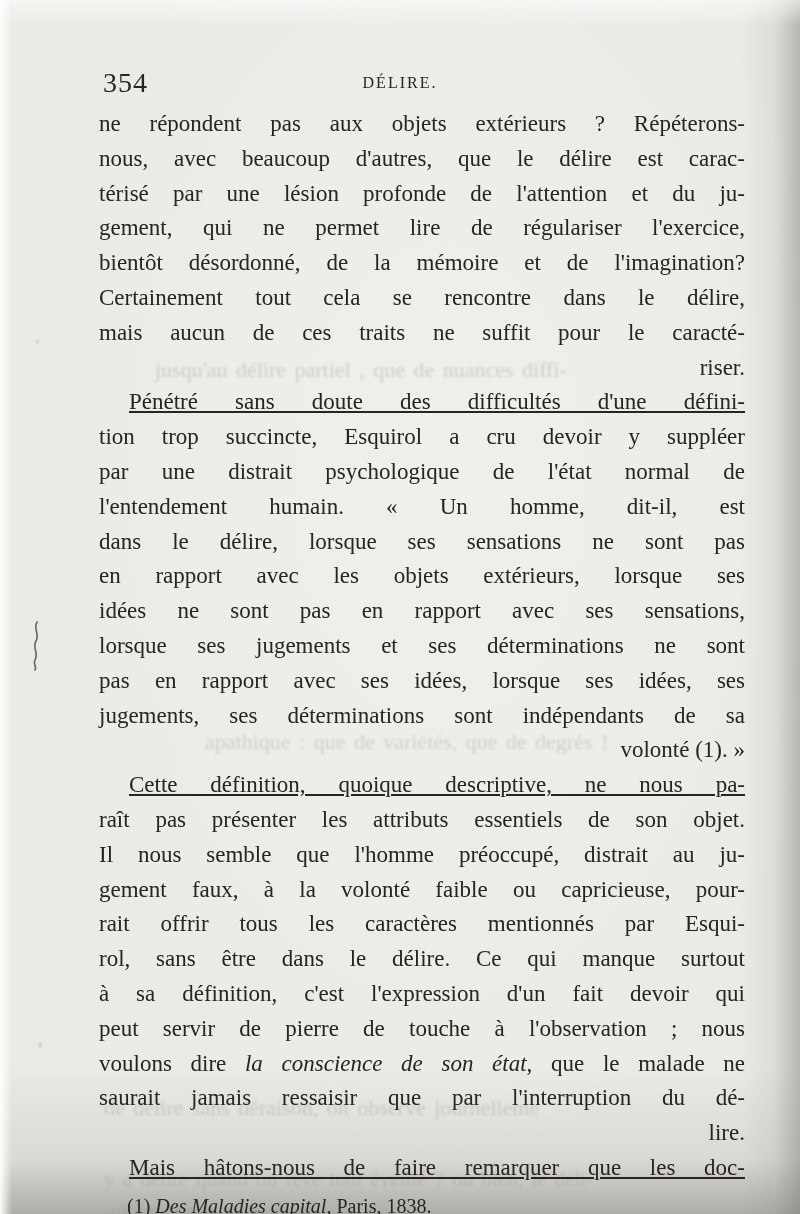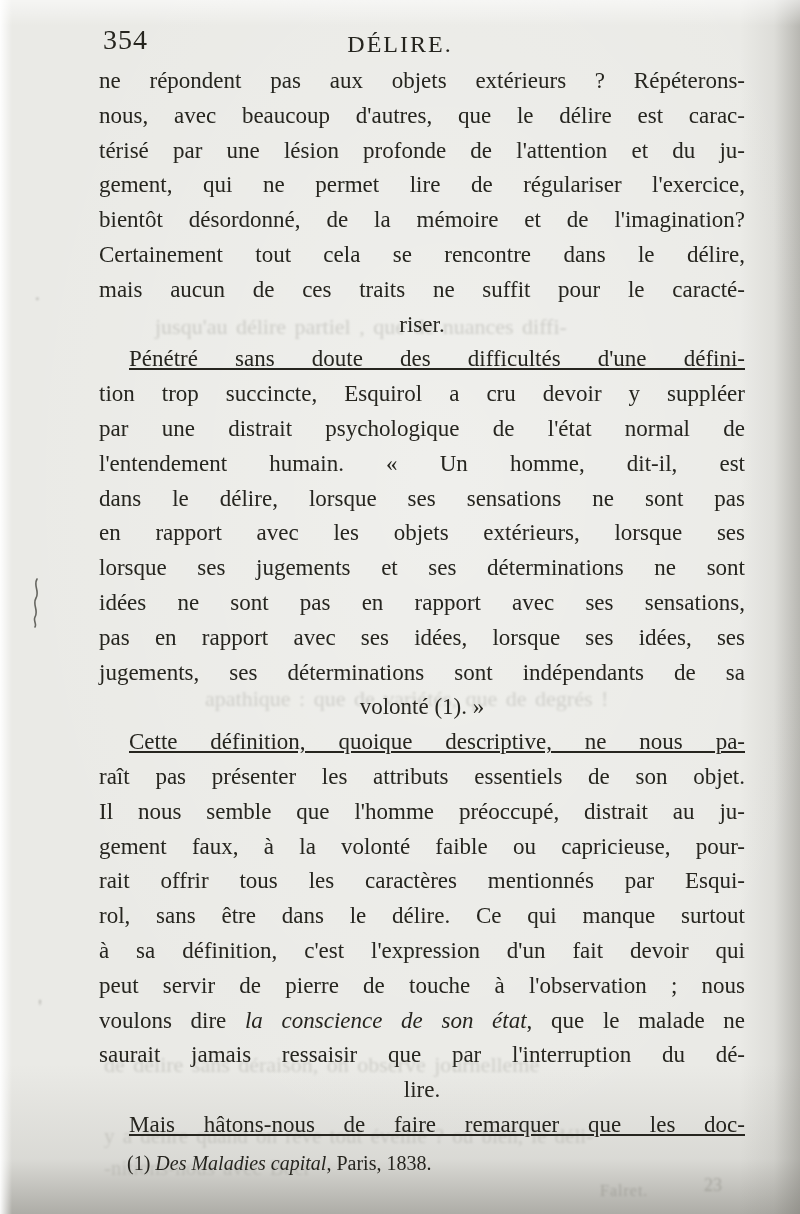--- a/index.html
+++ b/index.html
@@ -10,37 +10,37 @@
     font-family: "Liberation Serif", "DejaVu Serif", serif;
     color: var(--ink, #26251f);
     background:
       linear-gradient(to right, rgba(255,255,255,0.95) 0px, rgba(255,255,255,0) 12px),
       linear-gradient(to bottom, rgba(255,255,255,0.55) 0px, rgba(255,255,255,0) 26px),
       linear-gradient(to left, rgba(108,106,99,0.40) 0px, rgba(108,106,99,0.10) 26px, rgba(0,0,0,0) 60px),
       linear-gradient(to top, rgba(100,98,90,0.45) 0px, rgba(120,118,110,0.14) 55px, rgba(0,0,0,0) 150px),
       radial-gradient(ellipse at 55% 40%, rgba(255,255,255,0.25), rgba(0,0,0,0) 70%),
       var(--paper, #eaeae6);
   }
-  .page { position: absolute; inset: 0; }
+  .page { position: absolute; inset: 0; margin-top: 43px; }
 
   .header { position: absolute; top: 24px; left: 0; width: 800px; height: 40px; }
   .pagenum {
     position: absolute; left: 103px; top: 0;
     font-size: 28px; letter-spacing: 1px;
   }
   .runhead {
     position: absolute; left: 0; top: 7px; width: 800px;
-    text-align: center; font-size: 24px; letter-spacing: 2px;
+    text-align: center; font-size: 16px; letter-spacing: 2px;
   }
 
   .textblock {
     position: absolute; left: 99px; top: 64px; width: 646px;
     font-size: 23px; line-height: 34.8px; z-index: 2;
   }
-  .line { width: 100%; text-align: center; }
+  .line { width: 100%; text-align: right; }
   .line.just { text-align: justify; text-align-last: justify; }
   .line.indent { padding-left: 30px; text-decoration: underline; }
   .it { font-style: italic; }
 
   .footnote {
     position: absolute; left: 127px; top: 1150px; width: 560px;
     font-size: 20px; line-height: 26px; z-index: 2;
   }
 
   .ghosts { position: absolute; inset: 0; z-index: 1; }
@@ -88,22 +88,22 @@
         <div class="line just"><span>mais aucun de ces traits ne suffit pour le caracté-</span></div>
         <div class="line"><span>riser.</span></div>
       </div>
       <div>
         <div class="line just indent"><span>Pénétré sans doute des difficultés d'une défini-</span></div>
         <div class="line just"><span>tion trop succincte, Esquirol a cru devoir y suppléer</span></div>
         <div class="line just"><span>par une distrait psychologique de l'état normal de</span></div>
         <div class="line just"><span>l'entendement humain. « Un homme, dit-il, est</span></div>
         <div class="line just"><span>dans le délire, lorsque ses sensations ne sont pas</span></div>
         <div class="line just"><span>en rapport avec les objets extérieurs, lorsque ses</span></div>
+        <div class="line just"><span>idées ne sont pas en rapport avec ses sensations,</span></div>
         <div class="line just"><span>lorsque ses jugements et ses déterminations ne sont</span></div>
-        <div class="line just"><span>idées ne sont pas en rapport avec ses sensations,</span></div>
         <div class="line just"><span>pas en rapport avec ses idées, lorsque ses idées, ses</span></div>
         <div class="line just"><span>jugements, ses déterminations sont indépendants de sa</span></div>
         <div class="line"><span>volonté (1). »</span></div>
       </div>
       <div>
         <div class="line just indent"><span>Cette définition, quoique descriptive, ne nous pa-</span></div>
         <div class="line just"><span>raît pas présenter les attributs essentiels de son objet.</span></div>
         <div class="line just"><span>Il nous semble que l'homme préoccupé, distrait au ju-</span></div>
         <div class="line just"><span>gement faux, à la volonté faible ou capricieuse, pour-</span></div>
         <div class="line just"><span>rait offrir tous les caractères mentionnés par Esqui-</span></div>

